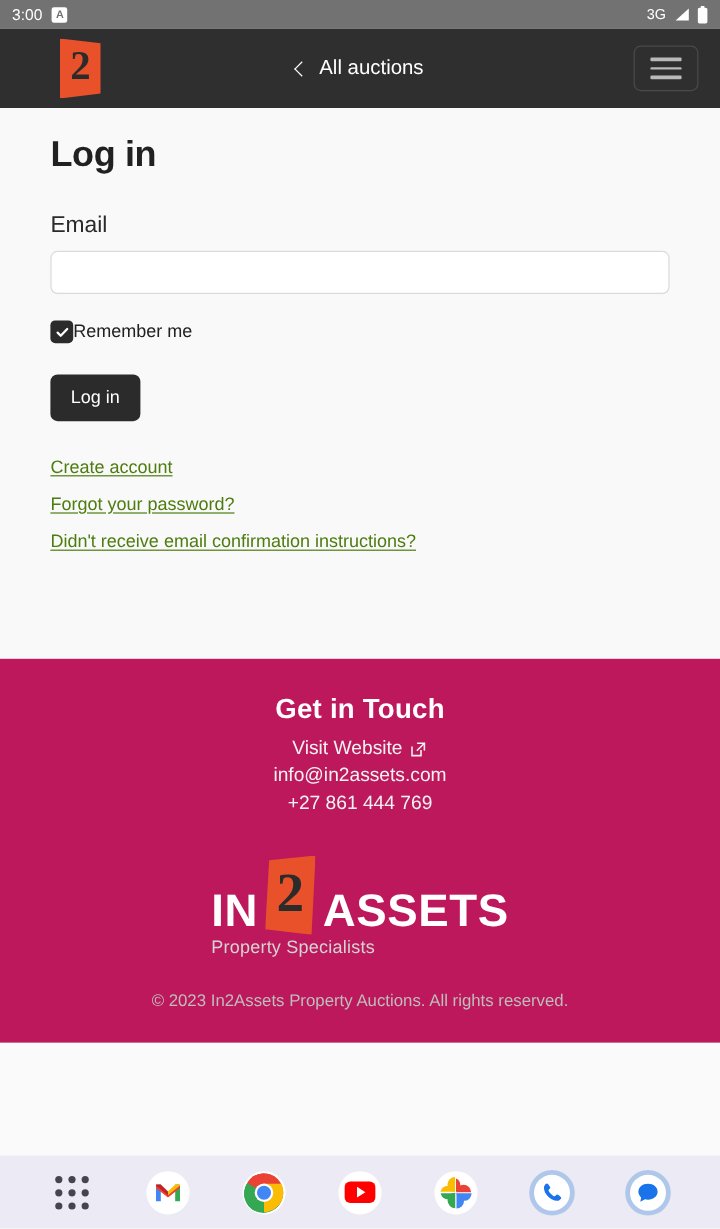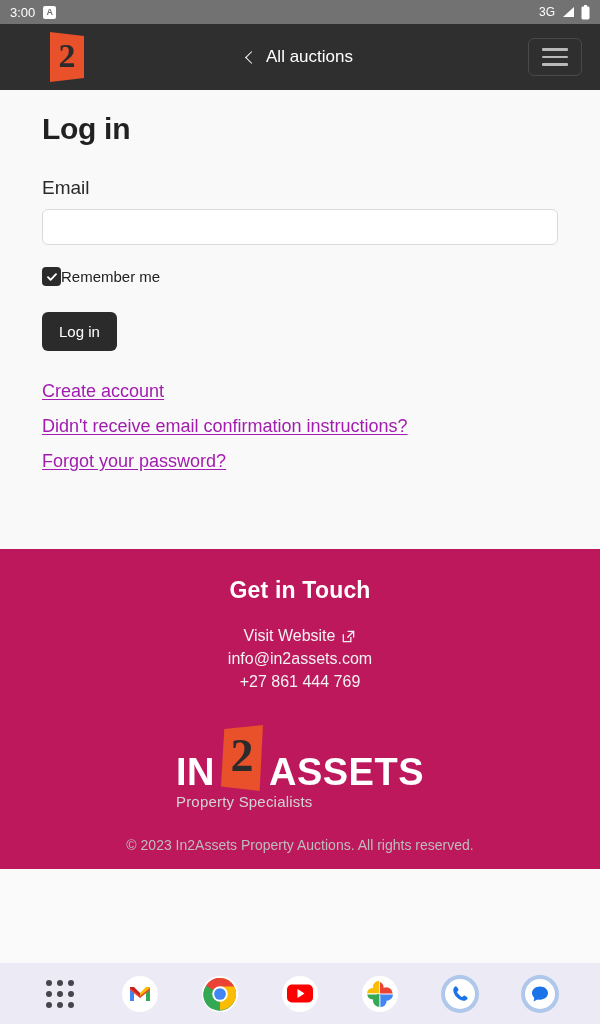--- a/index.html
+++ b/index.html
@@ -78,29 +78,29 @@
     display: flex; align-items: center; justify-content: center; cursor: pointer; flex: none;
   }
   .checkbox svg { display: block; }
   .remember-label { font-size: 15px; color: #212121; }
   .login-btn {
     margin-top: 26px; background: #2b2b2b; color: #ffffff; border: none;
     border-radius: 6px; padding: 11px 17px; font-size: 15px; cursor: pointer;
     font-family: "Liberation Sans", sans-serif;
   }
   .links { margin-top: 30px; display: flex; flex-direction: column; gap: 14px; align-items: flex-start; }
-  .links a { color: #a21caf; font-size: 18px; text-decoration: underline; text-underline-offset: 2px; }
+  .links a { color: #4d7c0f; font-size: 15px; text-decoration: underline; text-underline-offset: 2px; }
 
   
   .footer {
     background: #be185d; color: #ffffff; flex: none; height: 320px;
     padding: 28px 20px 0 20px; text-align: center;
   }
   .footer-title { font-size: 23px; font-weight: 700; letter-spacing: 0.2px; }
-  .footer-lines { margin-top: 23px; display: flex; flex-direction: column; gap: 5px; }
+  .footer-lines { margin-top: 11px; display: flex; flex-direction: column; gap: 5px; }
   .footer-line { font-size: 16px; color: #f2f2f2; display: flex; align-items: center; justify-content: center; gap: 6px; }
   .ext-icon { display: inline-flex; }
 
   .footer-logo { margin-top: 34px; display: flex; align-items: center; justify-content: center; }
   .fl-wrap { position: relative; display: inline-block; }
   .fl-row { display: flex; align-items: flex-end; }
   .fl-text { font-size: 38px; font-weight: 700; letter-spacing: 0.5px; color: #ffffff; line-height: 1; }
   .fl-two {
     width: 42px; height: 66px; background: #e8512a; margin: 0 6px;
     clip-path: polygon(8% 6%, 100% 0%, 92% 100%, 0% 93%);
@@ -185,22 +185,22 @@
           <path d="M2 6.2 L4.6 8.8 L10 3.2" stroke="#ffffff" stroke-width="1.9" fill="none" stroke-linecap="round" stroke-linejoin="round"></path>
         </svg>
       </span>
       <span class="remember-label">Remember me</span>
     </div>
 
     <button class="login-btn">Log in</button>
 
     <div class="links">
       <a href="#">Create account</a>
+      <a href="#">Forgot your password?</a>
       <a href="#">Didn't receive email confirmation instructions?</a>
-      <a href="#">Forgot your password?</a>
     </div>
   </div>
 
   <div class="footer">
     <div class="footer-title">Get in Touch</div>
     <div class="footer-lines">
       <div class="footer-line">
         <span>Visit Website</span>
         <span class="ext-icon">
           <svg width="15" height="15" viewBox="0 0 16 16">

